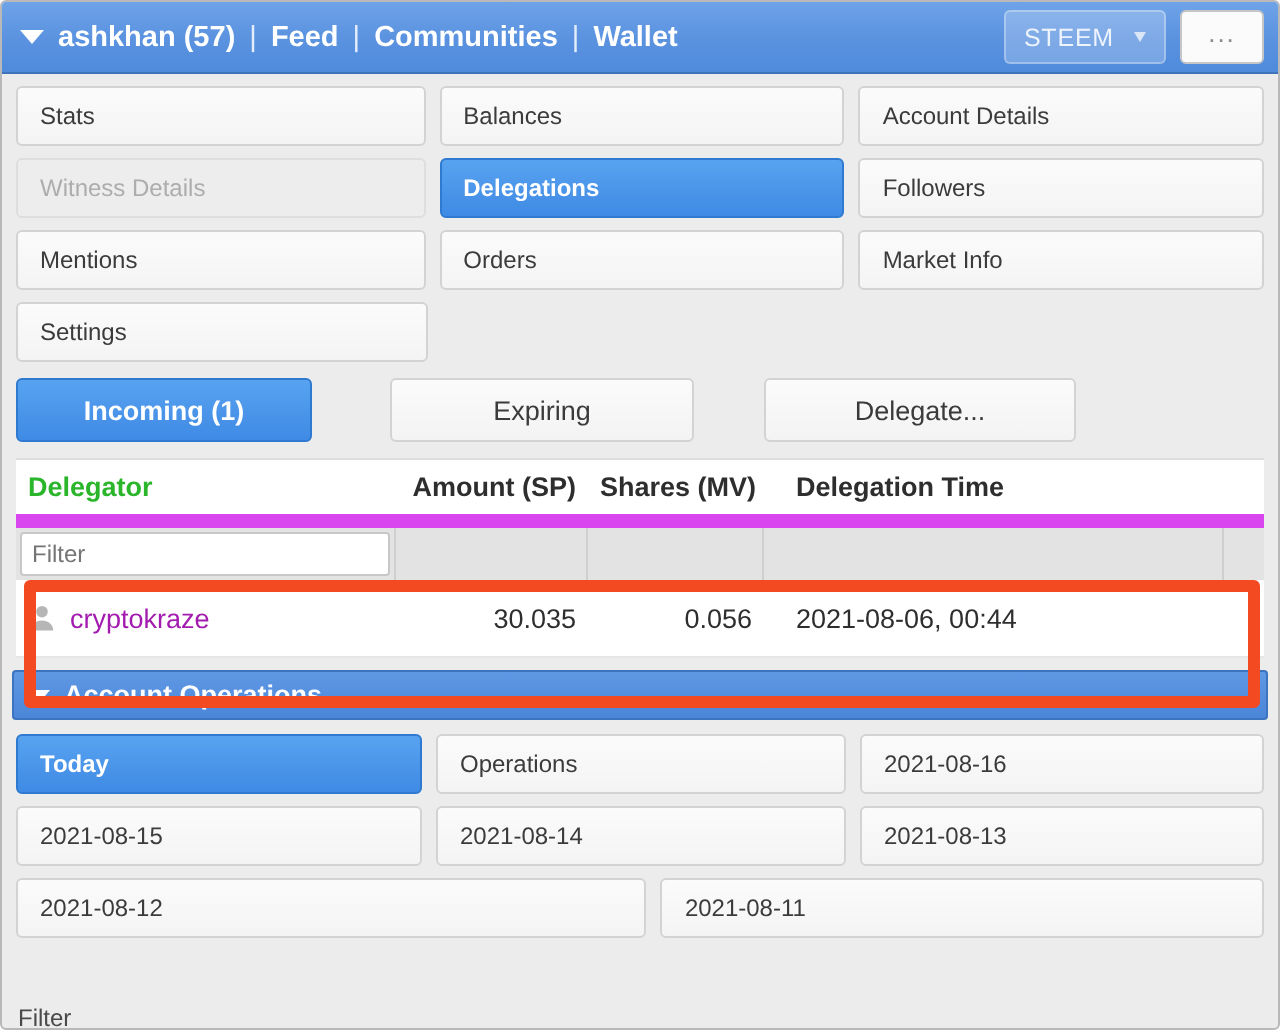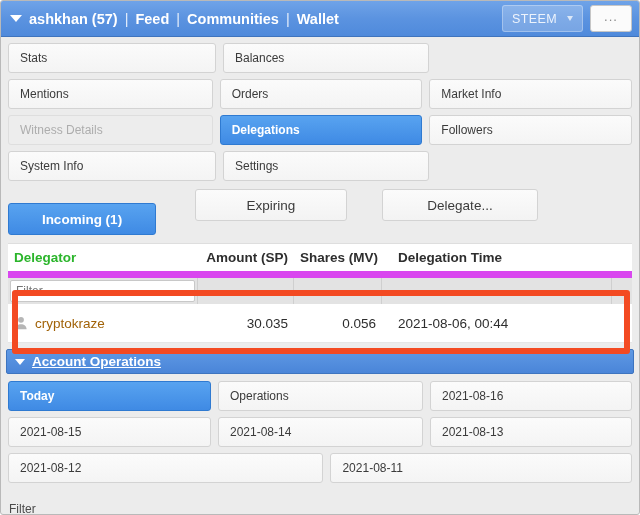--- a/index.html
+++ b/index.html
@@ -155,21 +155,21 @@
     align-items: center;
     justify-content: center;
     box-sizing: border-box;
   }
   .stab.active {
     background: linear-gradient(to bottom, #58a3f0 0%, #3f8ae4 100%);
     border-color: #2f7ad1;
     color: #ffffff;
     font-weight: bold;
   }
-  .st-w1 { width: 148px; margin-top: 14px; }
+  .st-w1 { width: 148px; }
   .st-w2 { width: 152px; }
   .st-w3 { width: 152px; margin-left: 32px; }
   .st-w4 { width: 156px; margin-left: 28px; }
 
   
   .table-wrap {
     margin: 8px 7px 0 7px;
     background: #ffffff;
     border-top: 1px solid #dedede;
   }
@@ -229,21 +229,21 @@
   }
   .td {
     font-size: 13.5px;
     color: #2e2e2e;
     box-sizing: border-box;
     padding: 0 6px;
     white-space: nowrap;
   }
   .user-cell { display: flex; align-items: center; gap: 7px; }
   .person-icon { width: 14px; height: 14px; display: block; flex: 0 0 auto; }
-  .user-link { color: #a16207; font-size: 13.5px; }
+  .user-link { color: #a21caf; font-size: 13.5px; }
 
   
   .redbox {
     position: absolute;
     left: 11px;
     top: 289px;
     width: 618px;
     height: 64px;
     border: 6px solid #f34a22;
     border-radius: 3px;
@@ -318,36 +318,36 @@
       </div>
       <div class="dots-btn">...</div>
     </div>
   </div>
 
   <div class="panel">
 
     <div class="btn-row">
       <div class="gbtn w-a">Stats</div>
       <div class="gbtn w-b">Balances</div>
+      <div class="gbtn w-c">Account Details</div>
+    </div>
+
+    <div class="btn-row">
+      <div class="gbtn w-a disabled">Witness Details</div>
+      <div class="gbtn w-b active">Delegations</div>
+      <div class="gbtn w-c">Followers</div>
     </div>
 
     <div class="btn-row">
       <div class="gbtn w-a">Mentions</div>
       <div class="gbtn w-b">Orders</div>
       <div class="gbtn w-c">Market Info</div>
     </div>
 
     <div class="btn-row">
-      <div class="gbtn w-a disabled">Witness Details</div>
-      <div class="gbtn w-b active">Delegations</div>
-      <div class="gbtn w-c">Followers</div>
-    </div>
-
-    <div class="btn-row">
-      <div class="gbtn w-a">System Info</div>
       <div class="gbtn w-b">Settings</div>
     </div>
 
   </div>
 
   <div class="subtabs">
     <div class="stab st-w1 active">Incoming (1)</div>
     <div class="stab st-w3">Expiring</div>
     <div class="stab st-w4">Delegate...</div>
   </div>

